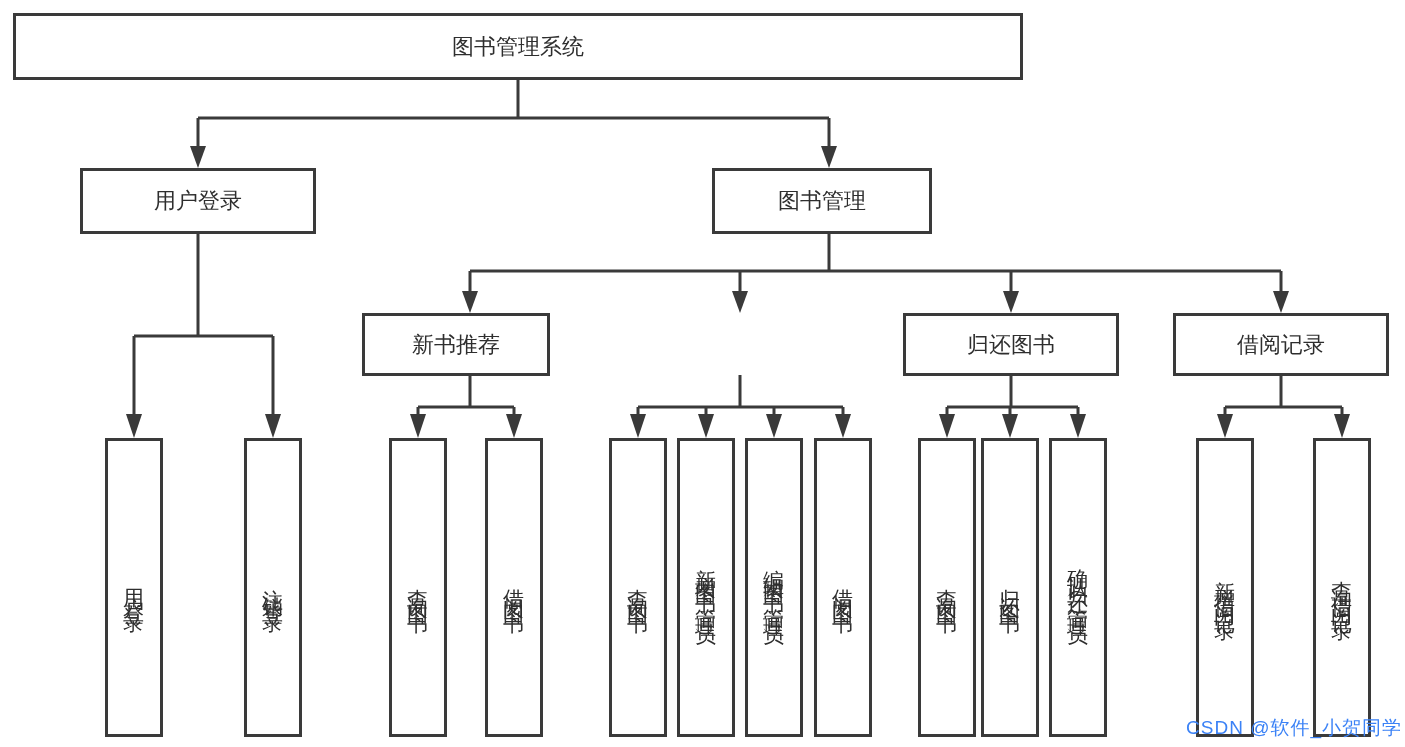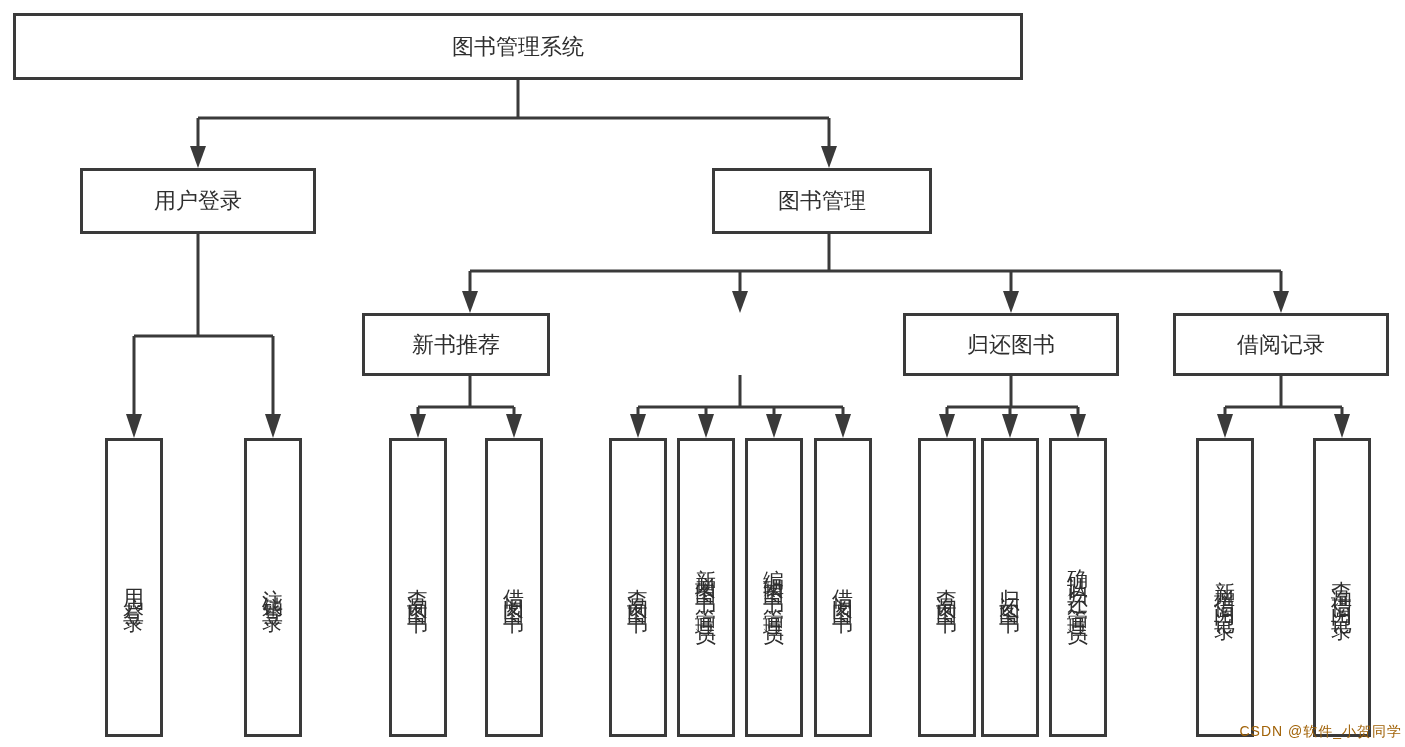--- a/index.html
+++ b/index.html
@@ -27,22 +27,22 @@
     top:438px;height:299px;width:58px;
     writing-mode:vertical-lr;
     text-orientation:mixed;
     font-size:21px;
     letter-spacing:8px;
     line-height:1;
   }
   .watermark{
     position:absolute;
     right:3px;bottom:6px;
-    color:#a16207;
-    font-size:14px;
+    color:#3b82f6;
+    font-size:19px;
     letter-spacing:1px;
     white-space:nowrap;
   }
 </style>
 </head>
 <body>
 
 <div class="canvas">
 
   <svg class="connectors" viewBox="0 0 1405 747" xmlns="http://www.w3.org/2000/svg">

